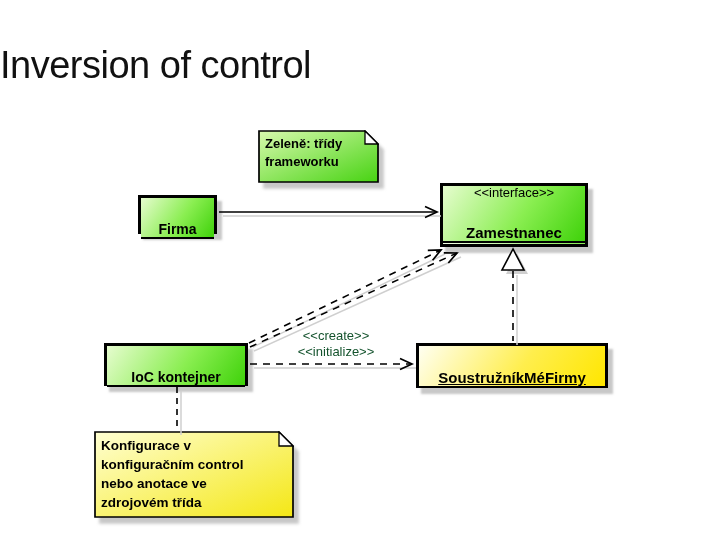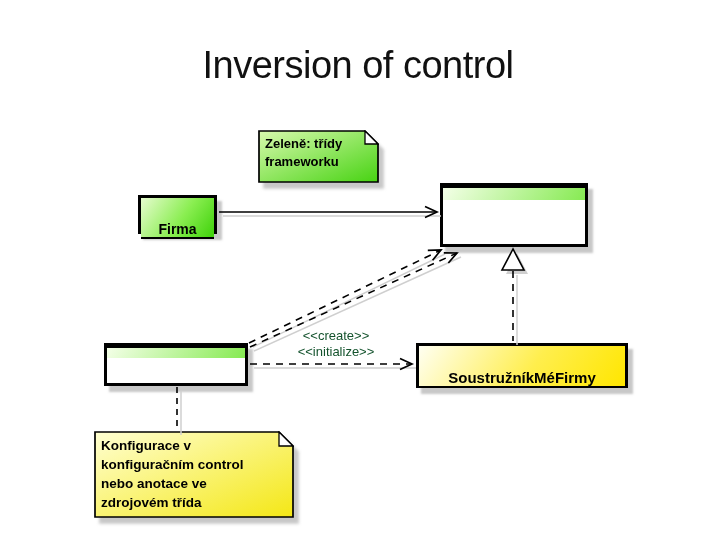--- a/index.html
+++ b/index.html
@@ -1,20 +1,20 @@
 <!DOCTYPE html>
 <html><head>
 <meta charset="utf-8">
 <style>
   html,body{margin:0;padding:0;}
   body{font-family:"Liberation Sans",sans-serif;background:#ffffff;}
   #slide{position:relative;width:720px;height:540px;background:#ffffff;overflow:hidden;}
 
   
-  .slide-title{position:absolute;top:44px;left:0;width:716px;text-align:center;
+  .slide-title{position:absolute;top:44px;left:0;width:716px;text-align:left;
     font-size:38px;font-weight:400;color:#111;letter-spacing:-0.5px;}
 
   
   .uml-class{position:absolute;border:3px solid #000;box-sizing:border-box;
     display:flex;flex-direction:column;
     box-shadow:5px 6px 2px rgba(145,145,145,0.50);}
   .uml-title{flex:1;display:flex;flex-direction:column;justify-content:center;
     align-items:center;line-height:1.15;}
   .uml-title .cname{font-weight:bold;font-size:14px;color:#000;margin-top:23px;}
   .uml-title .cname.big{font-size:15px;}
@@ -85,28 +85,35 @@
 
 
   <div class="uml-class green" style="left:138px;top:195px;width:79px;height:39px;">
     <div class="uml-title">
       <span class="cname">Firma</span>
     </div>
     <div class="uml-attrs" style="height:10px;"></div>
   </div>
 
   <div class="uml-class green" style="left:440px;top:183px;width:148px;height:64px;">
+    <div class="uml-title">
+      <span class="stereo">&lt;&lt;interface&gt;&gt;</span>
+      <span class="cname big">Zamestnanec</span>
+    </div>
     <div class="uml-attrs" style="height:12px;"></div>
   </div>
 
   <div class="uml-class green" style="left:104px;top:343px;width:144px;height:43px;">
+    <div class="uml-title">
+      <span class="cname">IoC kontejner</span>
+    </div>
     <div class="uml-attrs" style="height:10px;"></div>
   </div>
 
-  <div class="uml-class yellow" style="left:416px;top:343px;width:212px;height:45px;">
+  <div class="uml-class yellow" style="left:416px;top:343px;width:192px;height:45px;text-decoration:underline;">
     <div class="uml-title">
       <span class="cname big">SoustružníkMéFirmy</span>
     </div>
     <div class="uml-attrs" style="height:12px;"></div>
   </div>
 
   <div class="edge-label" style="left:268px;top:328px;width:136px;">
     <span>&lt;&lt;create&gt;&gt;</span><br>
     <span>&lt;&lt;initialize&gt;&gt;</span>
   </div>

